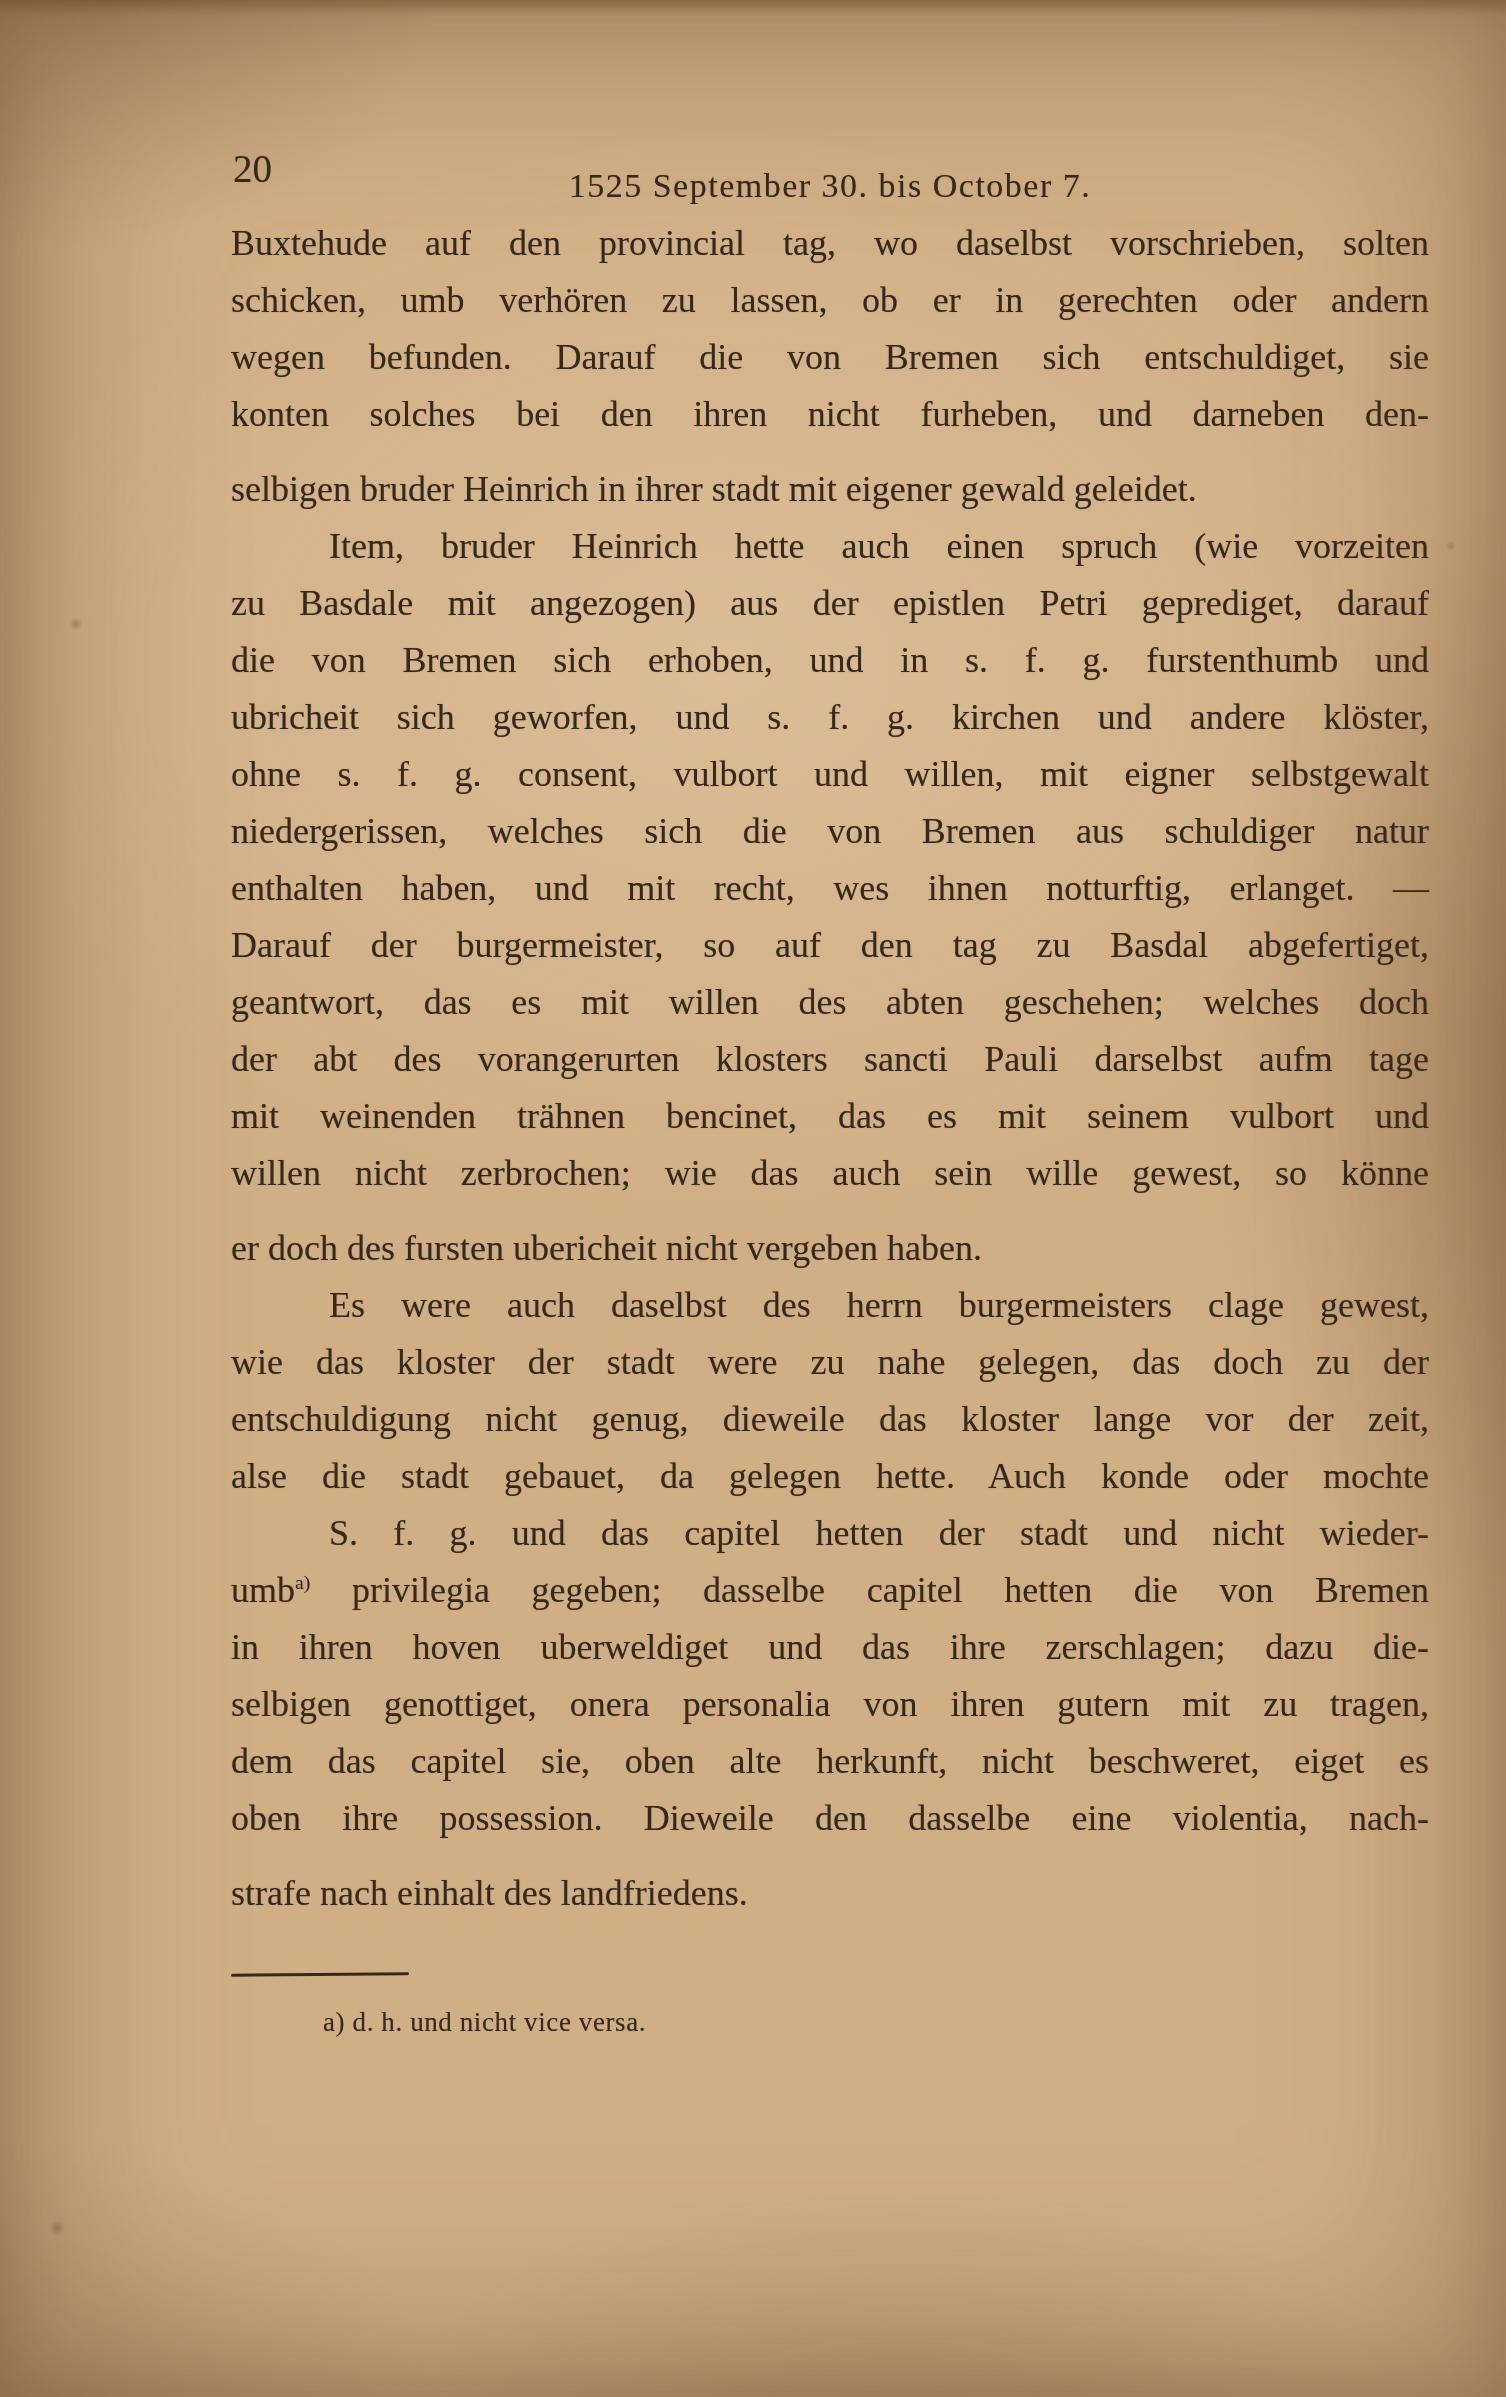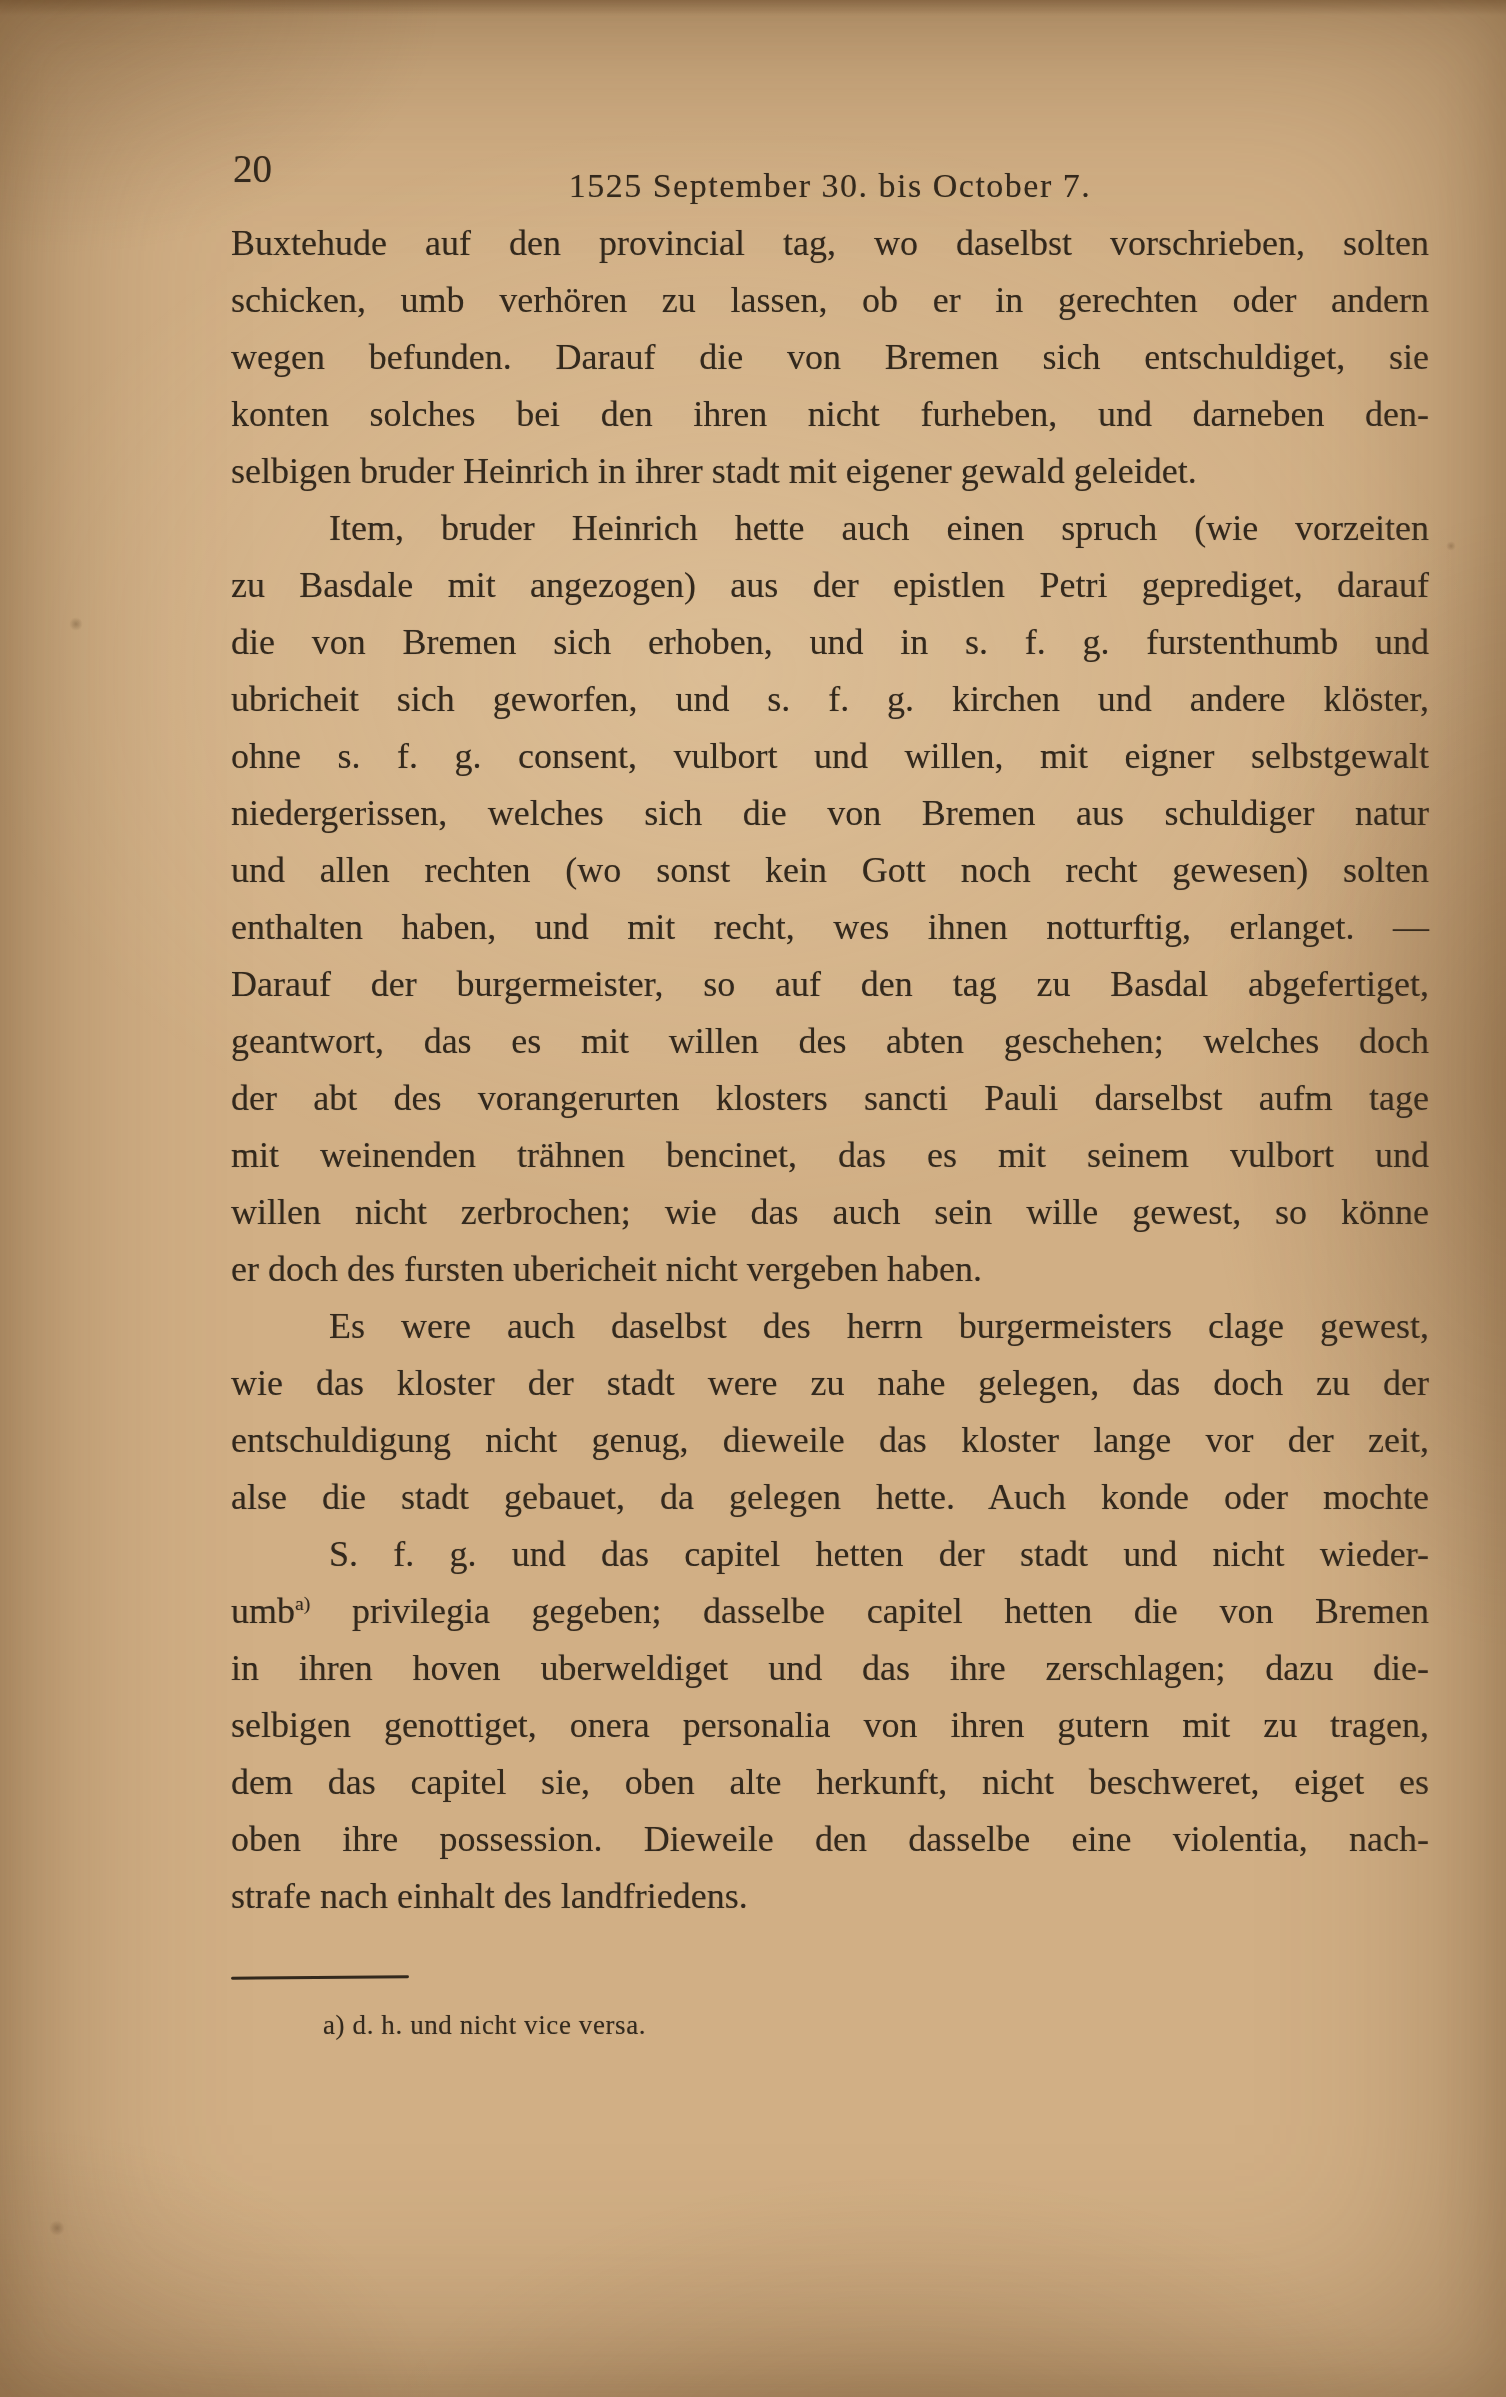--- a/index.html
+++ b/index.html
@@ -26,21 +26,21 @@
   .text-block{
     position:absolute;left:231px;top:146px;width:1198px;z-index:2;
     text-shadow:0 0 1px rgba(51,41,29,.35);
   }
   .header-row{position:relative;height:59px;text-decoration:underline;}
   .page-number{position:absolute;left:2px;top:0;font-size:39px;}
   .running-header{position:absolute;left:0;right:0;top:21px;text-align:center;font-size:34px;letter-spacing:1.5px;}
   .body-text{margin-top:9.8px;font-size:36px;line-height:57px;}
   .paragraph{margin:0;}
   .line{text-align:justify;text-align-last:justify;text-justify:inter-word;}
-  .line.last{text-align-last:left;}
+  .line.last{text-align-last:left;margin-top:18px;}
   .line.indent{text-indent:98px;}
   .body-text sup{font-size:.55em;vertical-align:super;line-height:0;}
   .footnote-rule{width:178px;height:2.9px;background:var(--ink,#3a2f22);margin-top:51px;border-radius:2px;transform:rotate(-.5deg);}
   .footnote{margin-top:31px;font-size:27px;padding-left:92px;letter-spacing:0.6px;}
 </style>
 </head>
 <body>
 
 <div class="vignette"></div>
 
@@ -57,21 +57,20 @@
         <div class="line">konten solches bei den ihren nicht furheben, und darneben den-</div>
         <div class="line last">selbigen bruder Heinrich in ihrer stadt mit eigener gewald geleidet.</div>
       </div>
       <div class="paragraph">
         <div class="line indent">Item, bruder Heinrich hette auch einen spruch (wie vorzeiten</div>
         <div class="line">zu Basdale mit angezogen) aus der epistlen Petri geprediget, darauf</div>
         <div class="line">die von Bremen sich erhoben, und in s. f. g. furstenthumb und</div>
         <div class="line">ubricheit sich geworfen, und s. f. g. kirchen und andere klöster,</div>
         <div class="line">ohne s. f. g. consent, vulbort und willen, mit eigner selbstgewalt</div>
         <div class="line">niedergerissen, welches sich die von Bremen aus schuldiger natur</div>
-        <div class="line">und allen rechten (wo sonst kein Gott noch recht gewesen) solten</div>
         <div class="line">enthalten haben, und mit recht, wes ihnen notturftig, erlanget. —</div>
         <div class="line">Darauf der burgermeister, so auf den tag zu Basdal abgefertiget,</div>
         <div class="line">geantwort, das es mit willen des abten geschehen; welches doch</div>
         <div class="line">der abt des vorangerurten klosters sancti Pauli darselbst aufm tage</div>
         <div class="line">mit weinenden trähnen bencinet, das es mit seinem vulbort und</div>
         <div class="line">willen nicht zerbrochen; wie das auch sein wille gewest, so könne</div>
         <div class="line last">er doch des fursten ubericheit nicht vergeben haben.</div>
       </div>
       <div class="paragraph">
         <div class="line indent">Es were auch daselbst des herrn burgermeisters clage gewest,</div>

